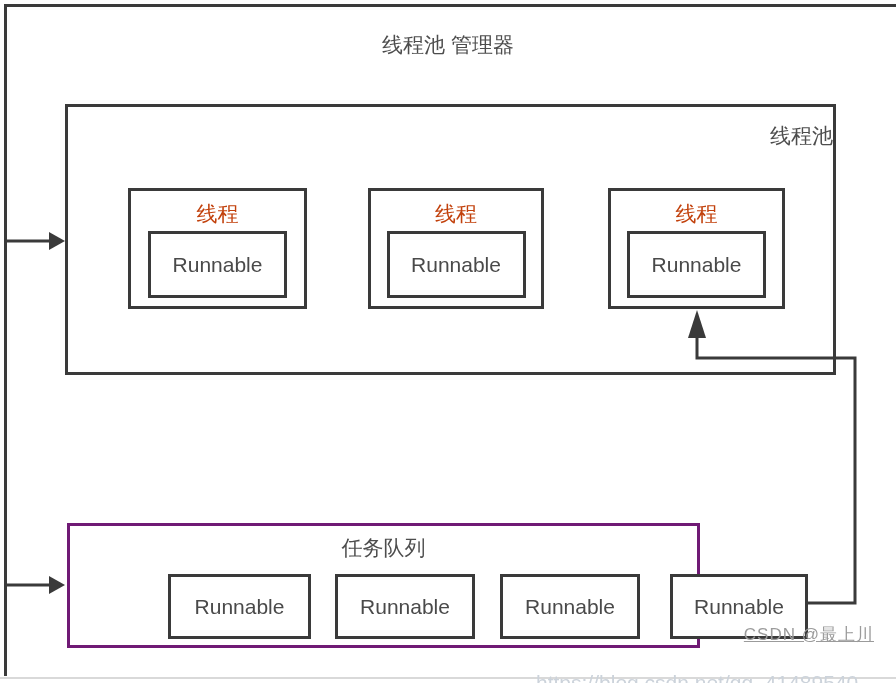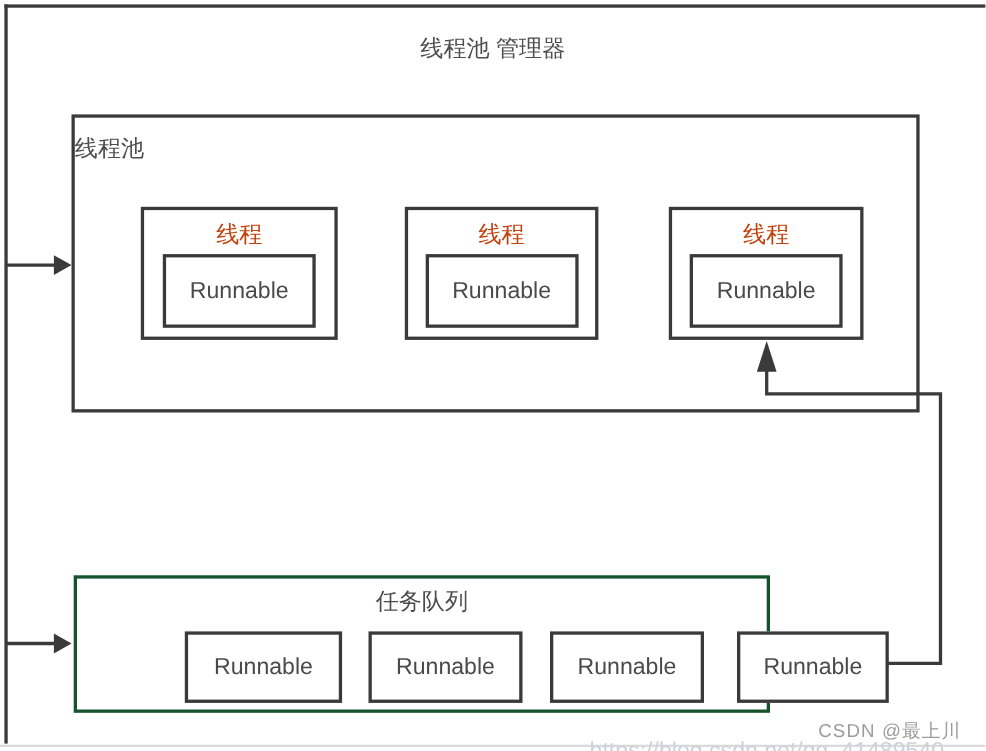--- a/index.html
+++ b/index.html
@@ -27,21 +27,21 @@
     position:absolute;left:0;top:33px;width:896px;
     text-align:center;font-size:21px;line-height:24px;color:#4d4d4d;
   }
   
   .pool-box{
     position:absolute;left:65px;top:104px;
     width:771px;height:271px;
     border:3px solid #3a3a3a;
   }
   .pool-label{
-    text-align:left;margin-top:15px;font-size:21px;line-height:28px;color:#4d4d4d;
+    text-align:right;margin-top:15px;font-size:21px;line-height:28px;color:#4d4d4d;
   }
   .thread-box{
     position:absolute;top:81px;height:121px;
     border:3px solid #3a3a3a;background:#fff;
   }
   .thread-box.t1{left:60px;width:179px;}
   .thread-box.t2{left:300px;width:176px;}
   .thread-box.t3{left:540px;width:177px;}
   .thread-label{
     text-align:center;margin-top:8px;font-size:21px;line-height:30px;height:30px;color:#c2410c;
@@ -49,21 +49,21 @@
   .runnable-box{
     width:139px;height:67px;margin:2px auto 0;
     border:3px solid #3a3a3a;
     display:flex;align-items:center;justify-content:center;
     font-size:21px;color:#4a4a4a;background:#fff;
   }
   
   .queue-box{
     position:absolute;left:67px;top:523px;
     width:633px;height:125px;
-    border:3px solid #14532d;
+    border:3px solid #701a75;
   }
   .queue-label{
     text-align:center;margin-top:8px;font-size:21px;line-height:28px;color:#4d4d4d;
   }
   .queue-runnable{
     position:absolute;top:48px;height:65px;
     border:3px solid #3a3a3a;background:#fff;
     display:flex;align-items:center;justify-content:center;
     font-size:21px;color:#4a4a4a;
   }
@@ -71,22 +71,22 @@
   .queue-runnable.q2{left:265px;width:140px;}
   .queue-runnable.q3{left:430px;width:140px;}
   .queue-runnable.q4{left:600px;width:138px;}
   
   .arrows{
     position:absolute;left:0;top:0;width:896px;height:683px;
     pointer-events:none;
   }
   
   .wm-author{
-    position:absolute;top:653px;right:22px;
-    font-size:17px;color:#9b9b9b;letter-spacing:1px;
+    position:absolute;top:623px;right:22px;
+    font-size:17px;color:#9b9b9b;letter-spacing:1px;text-decoration:underline;
   }
   .wm-url{
     position:absolute;top:671px;left:536px;
     font-size:21px;color:#ccd3db;white-space:nowrap;
   }
 </style>
 </head>
 <body>
 
 <div class="canvas">

